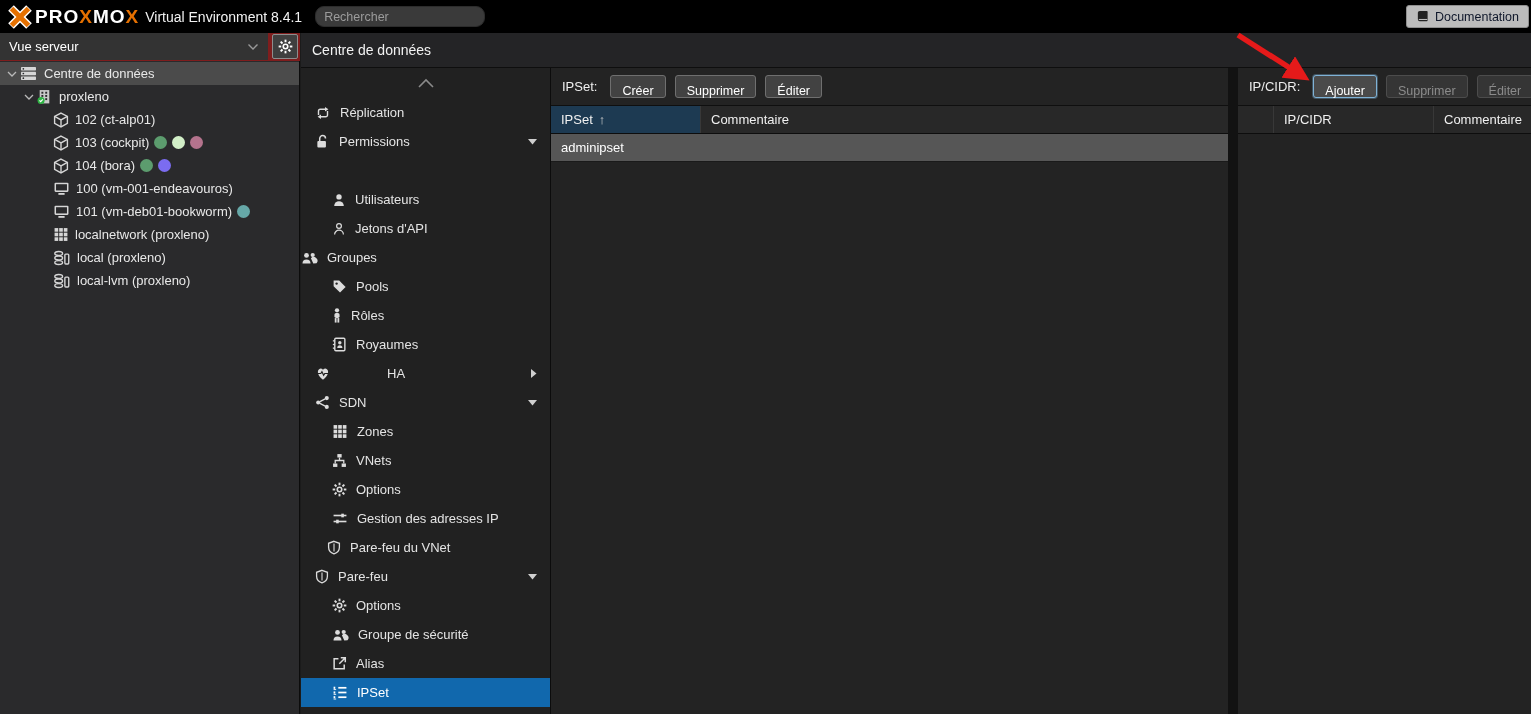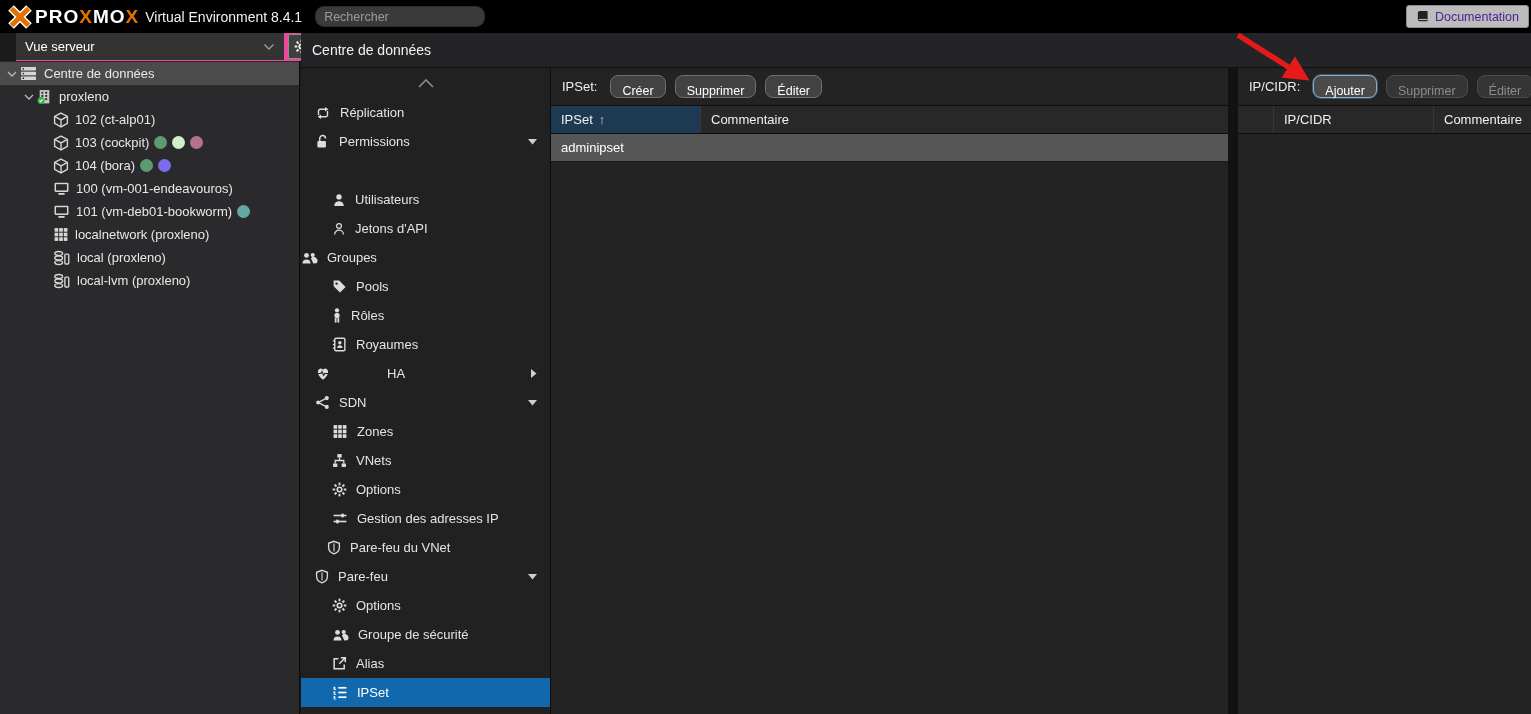--- a/index.html
+++ b/index.html
@@ -15,26 +15,26 @@
   .topbar { position:absolute; left:0; top:0; width:100%; height:33px; background:#000;
             display:flex; align-items:center; }
   .logo { display:flex; align-items:center; padding-left:7px; }
   .logo-word { font-size:19px; font-weight:bold; letter-spacing:1px; color:#fff; margin-left:2px; }
   .logo-word .lx { color:#e57000; }
   .product { font-size:14px; color:#f2f2f2; margin-left:6px; }
   .search-input { margin-left:13px; width:170px; height:21px; background:#3a3a3a;
     border:1px solid #2c2c2c; border-radius:9px; color:#ddd; padding:0 8px; font:12.5px "Liberation Sans",sans-serif; }
   .search-input::placeholder { color:#9b9b9b; }
   .doc-btn { margin-left:auto; margin-right:2px; height:23px; display:flex; align-items:center; gap:6px;
-    background:#bcbcbc; color:#4c1d95; border:1px solid #8f8f8f; border-radius:3px; padding:0 9px;
+    background:#bcbcbc; color:#0f172a; border:1px solid #8f8f8f; border-radius:3px; padding:0 9px;
     font:12.5px "Liberation Sans",sans-serif; cursor:pointer; }
   .doc-btn .icn { color:#222; }
 
   
-  .left-toolbar { position:absolute; left:16px; top:33px; width:300px; height:28px; background:#ec4899; }
+  .left-toolbar { position:absolute; left:0; top:33px; width:300px; height:28px; background:#7f1d1d; }
   .view-select { position:absolute; left:0; top:0; width:268px; height:27px; background:#333;
     display:flex; align-items:center; padding:0 9px; color:#fff; cursor:pointer; }
   .view-select .vchev { margin-left:auto; color:#9a9a9a; }
   .gear-btn { position:absolute; left:272px; top:1px; width:26px; height:25px; background:#3f3f3f;
     border:1px solid #8d8d8d; border-radius:2px; color:#fff; display:flex; align-items:center; justify-content:center; cursor:pointer; }
 
   
   .tree-panel { position:absolute; left:0; top:61px; width:300px; bottom:0; background:#2a2a2c;
     border-right:1px solid #0c0c0c; padding-top:1px; }
   .tree-row { height:23px; display:flex; align-items:center; cursor:pointer; white-space:nowrap; }
@@ -60,21 +60,21 @@
   .caret { position:absolute; right:13px; color:#cfcfcf; display:flex; }
 
   
   .content-panel { position:absolute; left:551px; top:68px; width:677px; bottom:0; background:#232323; }
   .splitter { position:absolute; left:1228px; top:68px; width:10px; bottom:0; background:#121212; }
   .right-panel { position:absolute; left:1238px; top:68px; right:0; bottom:0; background:#232323; }
 
   .tbar { height:38px; display:flex; align-items:center; padding:0 11px; gap:9px;
     border-bottom:1px solid #0f0f0f; }
   .tbar-label { color:#eee; margin-right:4px; }
-  .btn { height:23px; padding:8px 11px; background:#424242; border:1px solid #6f6f6f; border-radius:8px;
+  .btn { height:23px; padding:8px 11px; background:#424242; border:1px solid #6f6f6f; border-radius:3px;
     color:#fff; font:12.5px "Liberation Sans",sans-serif; cursor:pointer; }
   .btn.disabled { background:#353535; border-color:#4c4c4c; color:#8b8b8b; }
   .btn.focused { background:#4a4a4a; border-color:#7fb2d6; box-shadow:0 0 0 1px rgba(127,178,214,.35); }
 
   .grid-hdr { display:flex; height:28px; background:#282828; border-bottom:1px solid #0d0d0d; }
   .hcell { display:flex; align-items:center; padding-left:10px; color:#f0f0f0; border-right:1px solid #383838;
     overflow:hidden; white-space:nowrap; cursor:pointer; }
   .hcell.sorted { background:#1d3a52; }
   .hcell .arrow { margin-left:6px; color:#cfcfcf; }
   .grid-row { display:flex; height:28px; align-items:stretch; border-bottom:1px solid #1a1a1a; cursor:pointer; }

